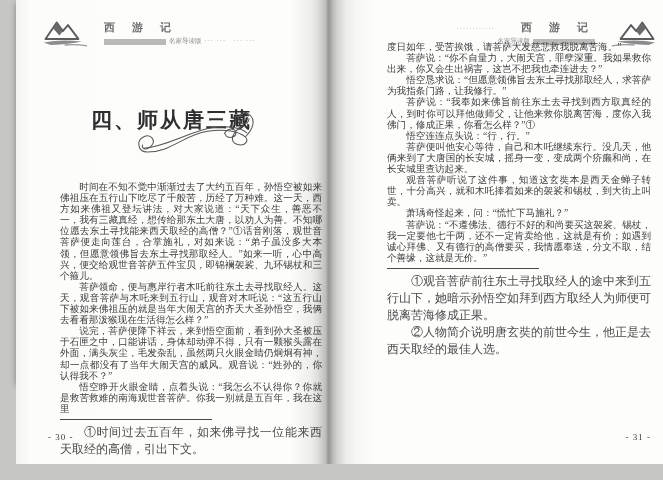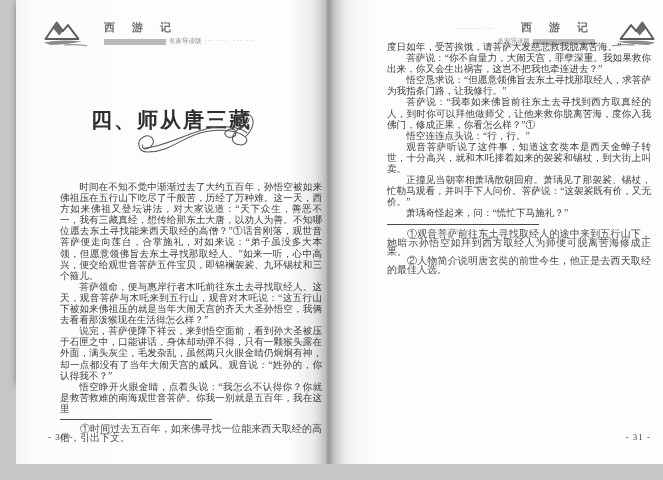--- a/index.html
+++ b/index.html
@@ -52,21 +52,21 @@
   .body-text {
     position:absolute; text-align:justify;
     font-size:9.6px; line-height:11.1px; color:#3b3b3b;
   }
   .body-left { top:181px; left:44px; width:262px; }
   .body-right { top:41px; left:60px; width:264px; }
   .para { text-indent:2em; }
   .para.no-indent { text-indent:0; }
   
   .fn-divider { position:relative; border-top:1px solid #4a4a4a; width:152px; margin:5px 0 4px 0; }
-  .footnote { font-size:10px; line-height:9px; color:#4a4a4a; text-align:justify; text-indent:2em; }
+  .footnote { font-size:12px; line-height:17px; color:#4a4a4a; text-align:justify; text-indent:2em; }
   .pagenum { position:absolute; bottom:22px; font-size:9px; color:#3b3b3b; letter-spacing:1px; }
   .pagenum-left { left:32px; }
   .pagenum-right { right:28px; }
   
   .gutter {
     position:absolute; top:0; left:296px; width:34px; height:464px; pointer-events:none;
     background:linear-gradient(to right, rgba(0,0,0,0) 0%, rgba(0,0,0,.10) 40%, rgba(90,90,88,.45) 50%, rgba(0,0,0,.12) 62%, rgba(0,0,0,0) 100%);
   }
 </style>
 </head>
@@ -133,23 +133,24 @@
         <path d="M26 33 Q40 32 52 34" stroke="#9a9a9a" stroke-width="1.5" fill="none"></path>
       </svg>
     </div>
 
     <div class="body-text body-right">
       <p class="para no-indent">度日如年，受苦挨饿，请菩萨大发慈悲救我脱离苦海。”</p>
       <p class="para">菩萨说：“你不自量力，大闹天宫，罪孽深重。我如果救你出来，你又会生出祸害，这岂不把我也牵连进去？”</p>
       <p class="para">悟空恳求说：“但愿意领佛旨去东土寻找那取经人，求菩萨为我指条门路，让我修行。”</p>
       <p class="para">菩萨说：“我奉如来佛旨前往东土去寻找到西方取真经的人，到时你可以拜他做师父，让他来救你脱离苦海，度你入我佛门，修成正果，你看怎么样？”①</p>
       <p class="para">悟空连连点头说：“行，行。”</p>
+      <p class="para">菩萨便叫他安心等待，自己和木吒继续东行。没几天，他俩来到了大唐国的长安城，摇身一变，变成两个疥癞和尚，在长安城里查访起来。</p>
       <p class="para">观音菩萨听说了这件事，知道这玄奘本是西天金蝉子转世，十分高兴，就和木吒捧着如来的袈裟和锡杖，到大街上叫卖。</p>
-      <p class="para">正撞见当朝宰相萧瑀散朝回府。萧瑀见了那袈裟、锡杖，忙勒马观看，并叫手下人问价。菩萨说：“这袈裟既有价，又无价。”</p>
       <p class="para">萧瑀奇怪起来，问：“慌忙下马施礼？”</p>
+      <p class="para">菩萨说：“不遵佛法、德行不好的和尚要买这袈裟、锡杖，我一定要他七千两，还不一定肯卖给他，这就是有价；如遇到诚心拜佛、又有德行的高僧要买，我情愿奉送，分文不取，结个善缘，这就是无价。”</p>
       <div class="fn-divider"></div>
       <p class="footnote">①观音菩萨前往东土寻找取经人的途中来到五行山下，她暗示孙悟空如拜到西方取经人为师便可脱离苦海修成正果。</p>
       <p class="footnote">②人物简介说明唐玄奘的前世今生，他正是去西天取经的最佳人选。</p>
     </div>
 
     <div class="pagenum pagenum-right">- 31 -</div>
   </div>
 
   <div class="gutter"></div>
 </div>

